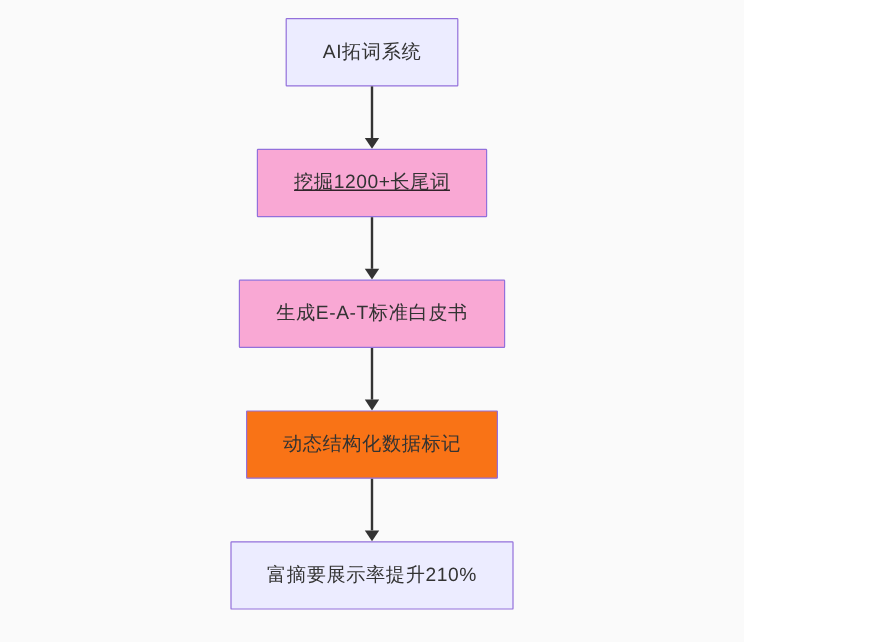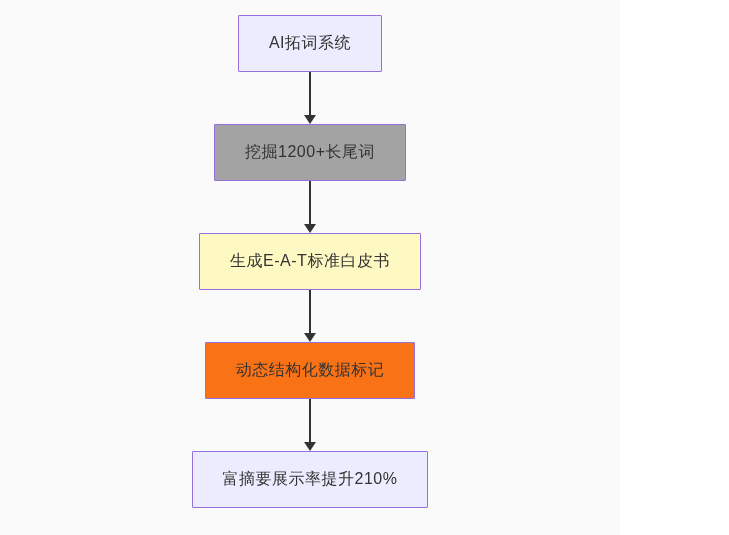--- a/index.html
+++ b/index.html
@@ -61,28 +61,28 @@
 
 <div class="canvas" style="background: rgb(250, 250, 250);">
   <div class="flowchart" id="flowchart">
       <div class="node" style="background: rgb(236, 236, 255); border-color: rgb(147, 112, 219);">
         <span style="color: rgb(51, 51, 51);">AI拓词系统</span>
       </div>
       <div class="edge">
         <div class="line" style="background: rgb(51, 51, 51);"></div>
         <div class="head" style="border-top-color: rgb(51, 51, 51);"></div>
       </div>
-      <div class="node" style="background: #a3a3a3; border-color: rgb(147, 112, 219);">
+      <div class="node" style="background: #f9a8d4; border-color: rgb(147, 112, 219); text-decoration: underline;">
         <span style="color: rgb(51, 51, 51);">挖掘1200+长尾词</span>
       </div>
       <div class="edge">
         <div class="line" style="background: rgb(51, 51, 51);"></div>
         <div class="head" style="border-top-color: rgb(51, 51, 51);"></div>
       </div>
-      <div class="node" style="background: #fef9c3; border-color: rgb(147, 112, 219);">
+      <div class="node" style="background: #f9a8d4; border-color: rgb(147, 112, 219);">
         <span style="color: rgb(51, 51, 51);">生成E-A-T标准白皮书</span>
       </div>
       <div class="edge">
         <div class="line" style="background: rgb(51, 51, 51);"></div>
         <div class="head" style="border-top-color: rgb(51, 51, 51);"></div>
       </div>
       <div class="node" style="background: #f97316; border-color: rgb(147, 112, 219);">
         <span style="color: rgb(51, 51, 51);">动态结构化数据标记</span>
       </div>
       <div class="edge">

